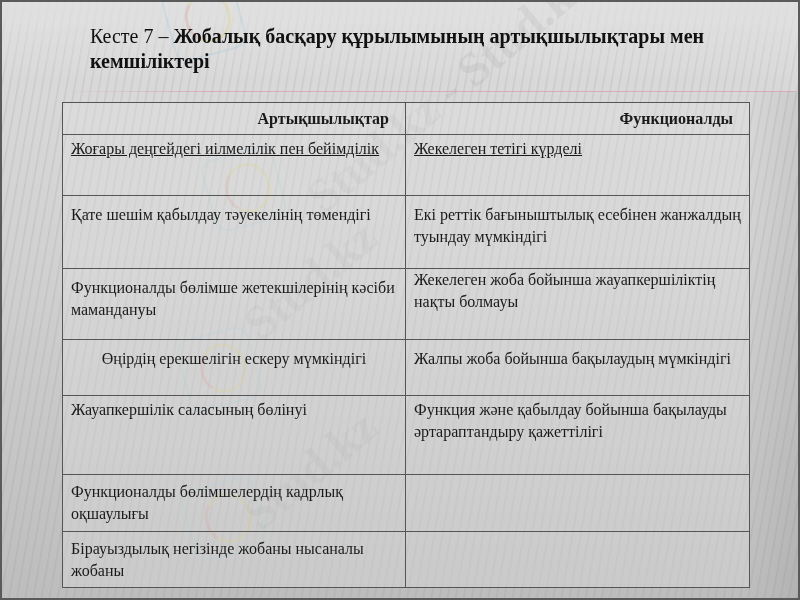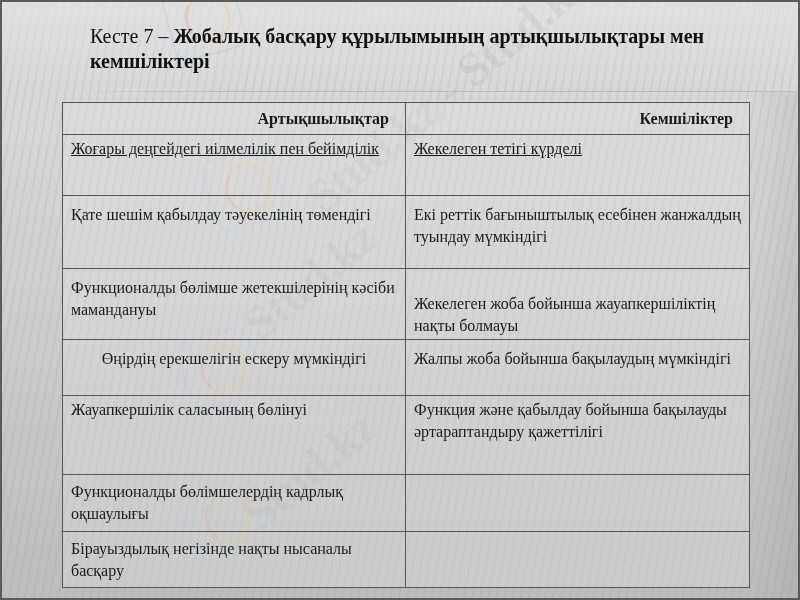--- a/index.html
+++ b/index.html
@@ -87,47 +87,47 @@
   <div class="pink-rule"></div>
 
   <table class="grid">
     <colgroup>
         <col class="c1">
         <col class="c2">
       </colgroup>
     <thead>
       <tr>
         <th style="height:23px;">Артықшылықтар</th>
-        <th>Кемшіліктер</th>
+        <th>Функционалды</th>
       </tr>
     </thead>
     <tbody>
       <tr style="height:61px;text-decoration:underline;">
         <td>Жоғары деңгейдегі иілмелілік пен бейімділік</td>
         <td>Жекелеген тетігі күрделі</td>
       </tr>
       <tr style="height:73px;">
         <td style="padding-top:8px;">Қате шешім қабылдау тәуекелінің төмендігі</td>
         <td style="padding-top:8px;">Екі реттік бағыныштылық есебінен жанжалдың туындау мүмкіндігі</td>
       </tr>
       <tr style="height:71px;">
         <td style="padding-top:8px;">Функционалды бөлімше жетекшілерінің кәсіби мамандануы</td>
-        <td style="padding-top:24px;">Жекелеген жоба бойынша жауапкершіліктің нақты болмауы</td>
+        <td style="padding-top:0;">Жекелеген жоба бойынша жауапкершіліктің нақты болмауы</td>
       </tr>
       <tr style="height:56px;">
         <td style="padding-top:8px;text-align:center;">Өңірдің ерекшелігін ескеру мүмкіндігі</td>
         <td style="padding-top:8px;">Жалпы жоба бойынша бақылаудың мүмкіндігі</td>
       </tr>
       <tr style="height:79px;margin-top:48px;">
         <td>Жауапкершілік саласының бөлінуі</td>
         <td>Функция және қабылдау бойынша бақылауды әртараптандыру қажеттілігі</td>
       </tr>
       <tr style="height:57px;">
         <td style="padding-top:6px;">Функционалды бөлімшелердің кадрлық оқшаулығы</td>
         <td></td>
       </tr>
       <tr style="height:56px;">
-        <td style="padding-top:6px;">Бірауыздылық негізінде нақты нысаналы басқару</td>
+        <td style="padding-top:6px;">Бірауыздылық негізінде жобаны нысаналы жобаны</td>
         <td></td>
       </tr>
     </tbody>
   </table>
 </div>
 
 </body></html>

